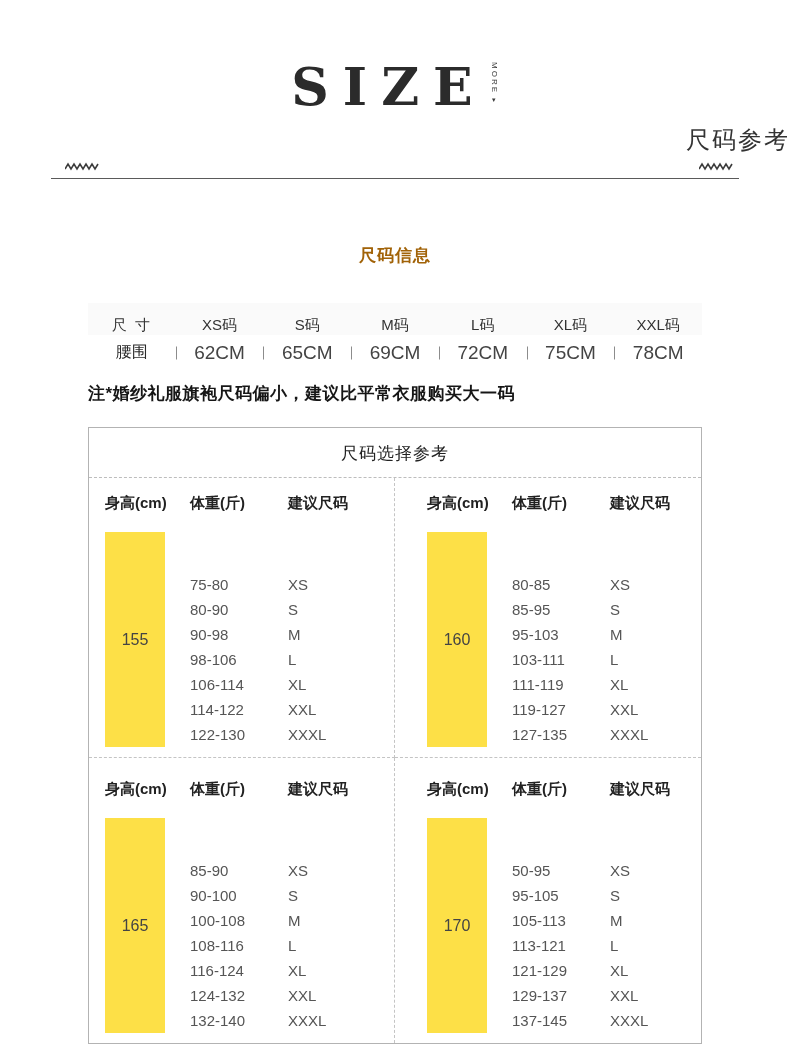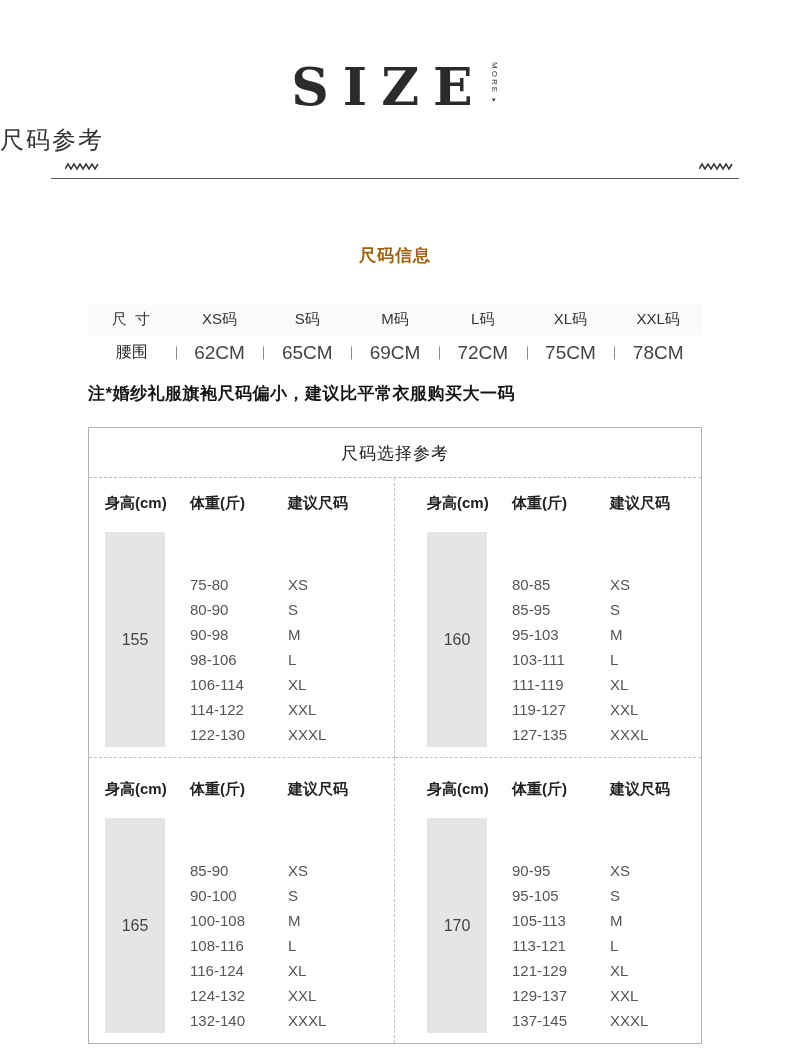--- a/index.html
+++ b/index.html
@@ -17,35 +17,35 @@
     font-size:52px; font-weight:bold; color:#2b2b2b; letter-spacing:14px;
     line-height:66px;
   }
   .logo-more {
     display:inline-block; vertical-align:top; margin-top:8px; margin-left:2px;
     writing-mode:vertical-lr; font-size:8px; letter-spacing:2px; color:#3a3a3a;
     line-height:10px;
   }
   .logo-more .arr { font-size:7px; letter-spacing:0; margin-top:2px; }
   .page-title {
-    text-align:left; font-size:24px; font-weight:normal; color:#333;
+    text-align:right; font-size:24px; font-weight:normal; color:#333;
     letter-spacing:2px; margin-top:4px;
   }
   .rule-row { position:relative; width:688px; margin:0 auto; height:26px; }
   .hrule { position:absolute; left:0; right:0; top:22px; border-top:1px solid #5a5a5a; }
   .squiggle { position:absolute; top:6px; }
   .squiggle.left { left:14px; }
   .squiggle.right { right:6px; }
 
   
   .section-title { text-align:center; font-size:17px; color:#a16207; letter-spacing:1px; margin-top:62px; }
 
   .size-table { width:614px; margin:36px auto 0; }
   .st-header {
-    display:flex; height:32px; align-items:center; background:#fafafa;
+    display:flex; height:32px; align-items:flex-end; background:#fafafa;
     font-size:15px; color:#333;
   }
   .st-row { display:flex; height:35px; align-items:center; }
   .st-cell { flex:1; text-align:center; position:relative; }
   .st-row .st-cell { font-size:19px; color:#444; }
   .st-row .st-cell.row-label { font-size:16px; color:#2a2a2a; }
   .st-row .st-cell:not(.row-label)::before {
     content:""; position:absolute; left:0; top:50%; transform:translateY(-50%);
     width:1px; height:13px; background:#8c8c8c;
   }
@@ -72,21 +72,21 @@
   .quad.q-left { border-right:1px dashed #c4c4c4; }
   .quad.q-bottom { min-height:249px; padding-top:20px; }
 
   .q-head { display:flex; font-size:15px; font-weight:bold; color:#222; line-height:22px; }
   .qh1 { width:85px; }
   .qh2 { width:98px; }
   .qh3 { flex:1; }
   .q-body { display:flex; margin-top:18px; align-items:stretch; }
   .height-col { width:85px; display:flex; }
   .height-block {
-    width:60px; background:#e5e5e5; display:flex; align-items:center;
+    width:60px; background:#fde047; display:flex; align-items:center;
     justify-content:center; font-size:16px; color:#444;
   }
   .q-rows { flex:1;margin-top:40px; }
   .q-row { display:flex; line-height:25px; height:25px; font-size:15px; color:#555; }
   .q-row .w { width:98px; }
   .q-row .s { flex:1; }
 </style>
 </head>
 <body>
 
@@ -271,21 +271,21 @@
           <span class="qh1">身高(cm)</span>
           <span class="qh2">体重(斤)</span>
           <span class="qh3">建议尺码</span>
         </div>
         <div class="q-body">
           <div class="height-col">
             <div class="height-block">170</div>
           </div>
           <div class="q-rows">
             <div class="q-row">
-                <span class="w">90-95</span>
+                <span class="w">50-95</span>
                 <span class="s">XS</span>
               </div>
             <div class="q-row">
                 <span class="w">95-105</span>
                 <span class="s">S</span>
               </div>
             <div class="q-row">
                 <span class="w">105-113</span>
                 <span class="s">M</span>
               </div>

